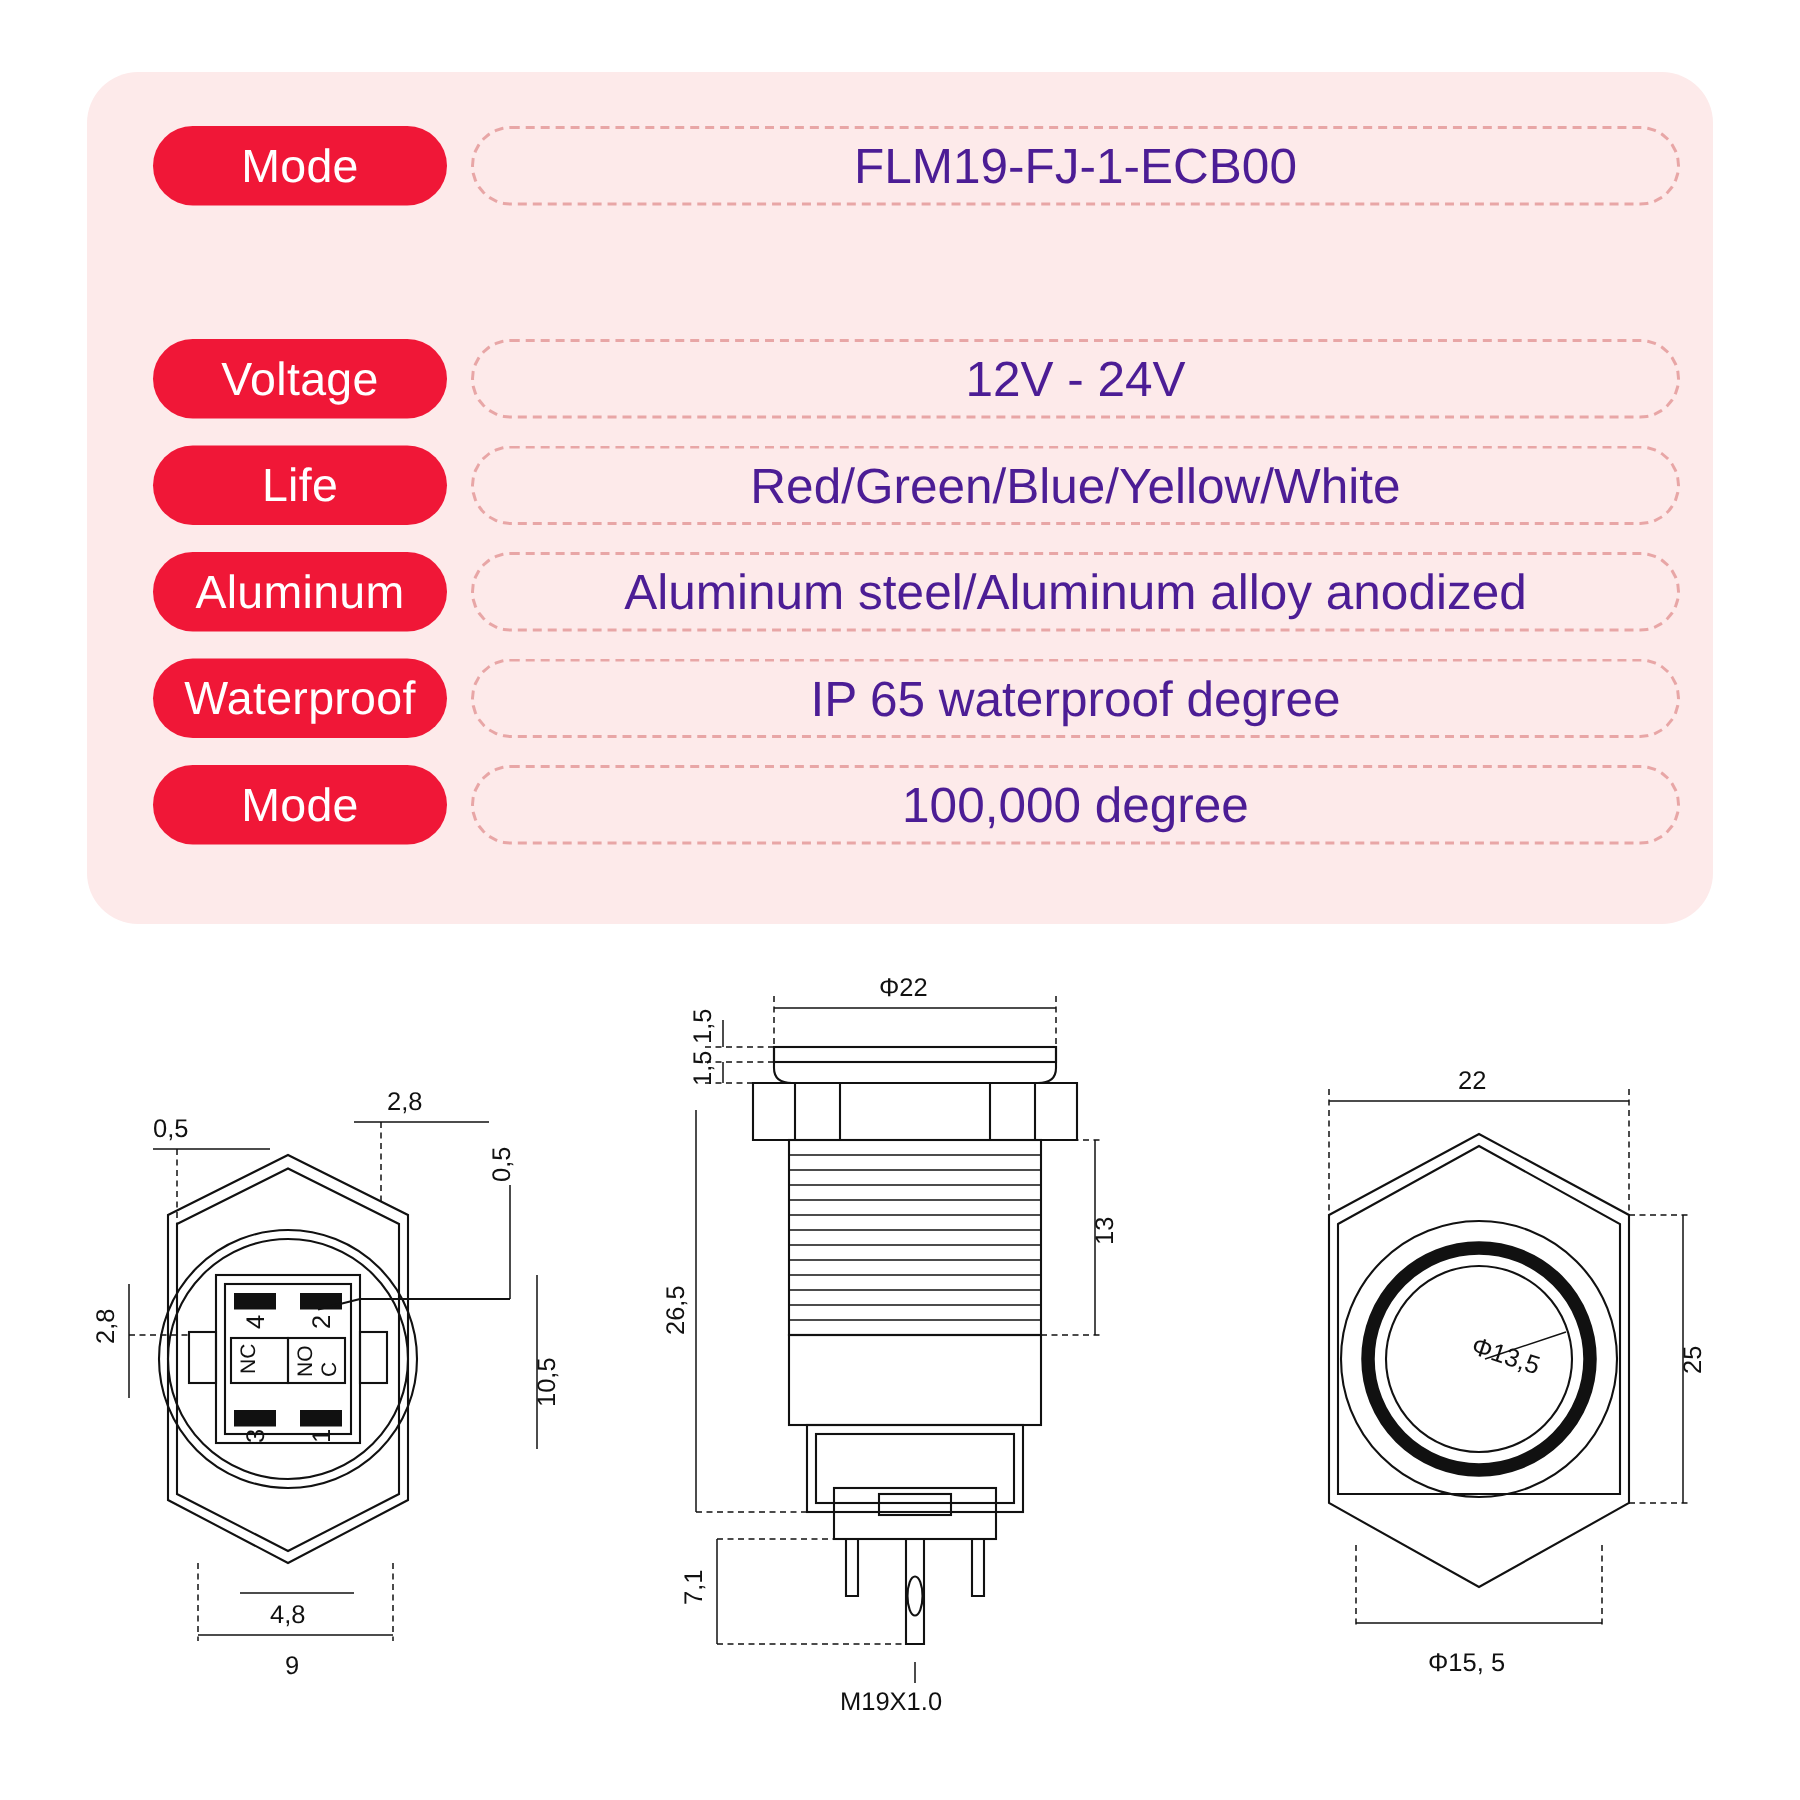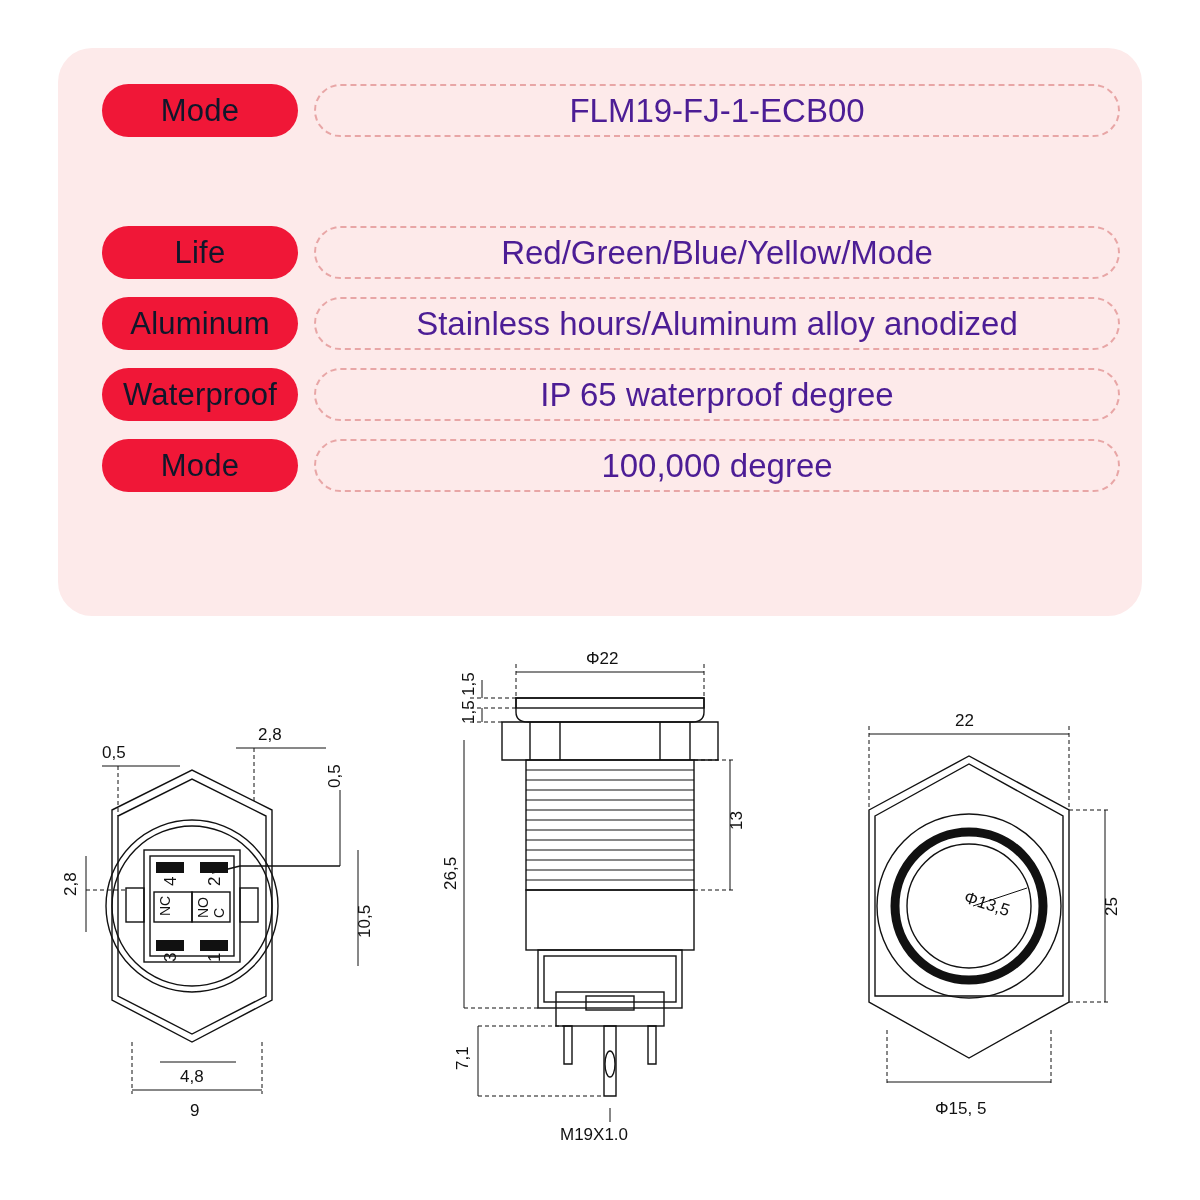--- a/index.html
+++ b/index.html
@@ -38,21 +38,21 @@
   .spec-row {
     display: flex;
     align-items: center;
     height: 57px;
   }
   .spec-label {
     width: 196px;
     height: 53px;
     background: #f01737;
     border-radius: 28px;
-    color: #0f172a;
+    color: #ffffff;
     font-size: 31px;
     display: flex;
     align-items: center;
     justify-content: center;
     flex: 0 0 auto;
     letter-spacing: 0.2px;
   }
   .spec-value {
     margin-left: 16px;
     flex: 1 1 auto;
@@ -97,29 +97,33 @@
   <div class="spec-rows">
 
     <div class="spec-row">
       <div class="spec-label">Mode</div>
       <div class="spec-value">FLM19-FJ-1-ECB00</div>
     </div>
 
     <div class="spec-row">
     </div>
 
+    <div class="spec-row">
+      <div class="spec-label">Voltage</div>
+      <div class="spec-value">12V - 24V</div>
+    </div>
 
     <div class="spec-row">
       <div class="spec-label">Life</div>
-      <div class="spec-value">Red/Green/Blue/Yellow/Mode</div>
+      <div class="spec-value">Red/Green/Blue/Yellow/White</div>
     </div>
 
     <div class="spec-row">
       <div class="spec-label">Aluminum</div>
-      <div class="spec-value">Stainless hours/Aluminum alloy anodized</div>
+      <div class="spec-value">Aluminum steel/Aluminum alloy anodized</div>
     </div>
 
     <div class="spec-row">
       <div class="spec-label">Waterproof</div>
       <div class="spec-value">IP 65 waterproof degree</div>
     </div>
 
     <div class="spec-row">
       <div class="spec-label">Mode</div>
       <div class="spec-value">100,000 degree</div>
@@ -276,21 +280,21 @@
         <text x="44" y="84" transform="rotate(-90 44 84)" class="small">1,5</text>
         <text x="156" y="24">Φ22</text>
         <text x="312" y="190" transform="rotate(-90 312 190)">13</text>
         <text x="26" y="250" transform="rotate(-90 26 250)">26,5</text>
         <text x="38" y="430" transform="rotate(-90 38 430)">7,1</text>
         <text x="130" y="500">M19X1.0</text>
       </g>
     </svg>
   </div>
 
-  <div class="dwg" style="left:813px; top:60px;text-decoration:underline;">
+  <div class="dwg" style="left:830px; top:60px;text-decoration:underline;">
     <svg width="340" height="440" viewBox="0 0 340 440">
       <g fill="none" stroke="#111" stroke-width="1.4">
 
         <polygon points="56,120 156,66 256,120 256,312 156,368 56,312"></polygon>
         <polygon points="62,126 156,74 250,126 250,306 62,306"></polygon>
 
         <circle cx="156" cy="216" r="92"></circle>
 
         <circle cx="156" cy="216" r="74" stroke-width="9"></circle>
         <circle cx="156" cy="216" r="62" stroke-width="1.4"></circle>

